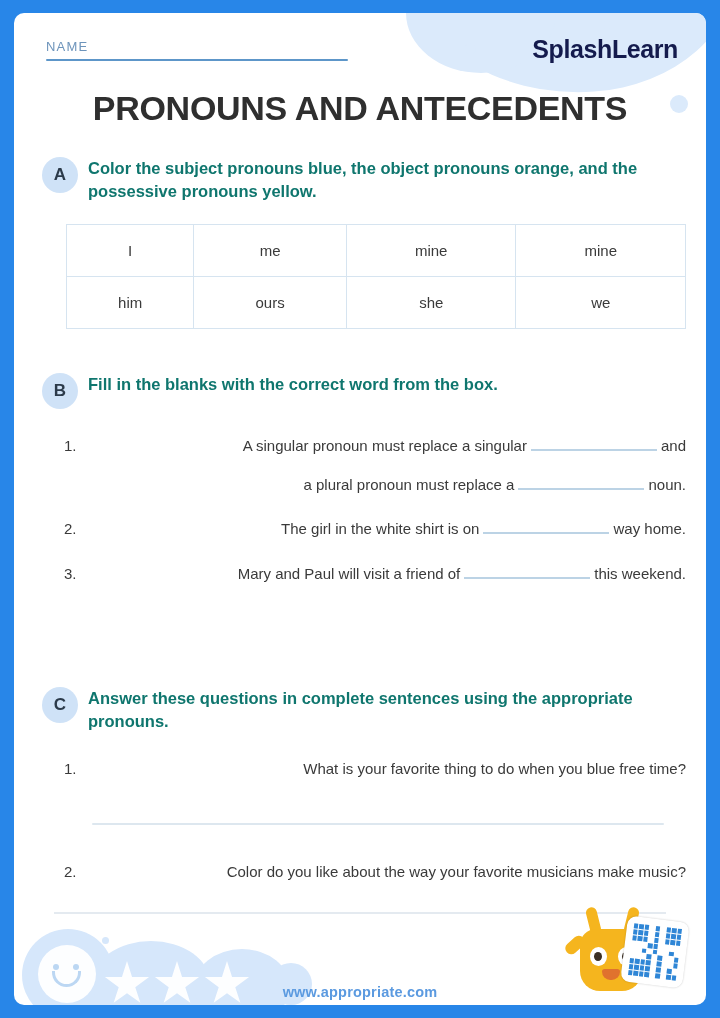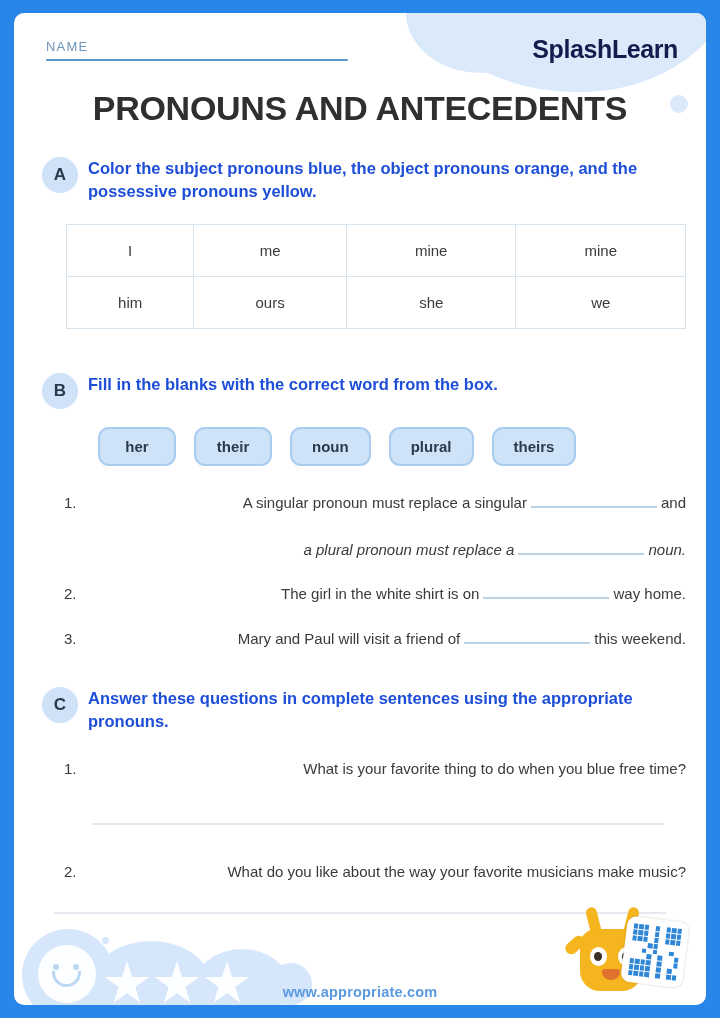--- a/index.html
+++ b/index.html
@@ -101,21 +101,21 @@
     background: #cfe2f7;
     color: #2b3a4a;
     font-size: 17px;
     font-weight: bold;
     display: flex; align-items: center; justify-content: center;
     margin-top: 2px;
   }
   .sec-text {
     font-size: 16.5px;
     font-weight: bold;
-    color: #1d4ed8;
+    color: #0f766e;
     line-height: 1.42;
     padding-top: 2px;
   }
 
   
   #secA { top: 142px; }
   .word-table {
     margin: 20px 0 0 24px;
     width: 620px;
     border-collapse: collapse;
@@ -158,21 +158,21 @@
   .qnum { width: 28px; flex: 0 0 28px; }
   .qbody { flex: 1; text-align: right; }
   .blank {
     display: inline-block;
     width: 126px;
     border-bottom: 2px solid #bcd3e5;
     height: 15px;
     margin: 0 4px;
     vertical-align: baseline;
   }
-  .qsub { margin-top: 24px; font-style: italic; }
+  .qsub { margin-top: 16px; }
 
   
   #secC { top: 672px; }
   .clist { margin: 26px 0 0 22px; }
   .crow {
     display: flex;
     font-size: 15px;
     color: #3a3a3a;
   }
   .answer-rule {
@@ -348,27 +348,20 @@
       </tbody>
     </table>
   </div>
 
   <div class="section" id="secB">
     <div class="sec-head">
       <div class="badge">B</div>
       <div class="sec-text">Fill in the blanks with the correct word from the box.</div>
     </div>
 
-    <div class="pills">
-      <div class="pill">her</div>
-      <div class="pill">their</div>
-      <div class="pill">noun</div>
-      <div class="pill">plural</div>
-      <div class="pill">theirs</div>
-    </div>
 
     <div class="qlist">
 
       <div class="qrow">
         <div class="qnum">1.</div>
         <div class="qbody">
           <span>A singular pronoun must replace a singular</span><span class="blank"></span><span>and</span>
           <div class="qsub">
             <span>a plural pronoun must replace a</span><span class="blank"></span><span>noun.</span>
           </div>
@@ -399,21 +392,21 @@
     </div>
 
     <div class="clist">
       <div class="crow">
         <div class="qnum">1.</div>
         <div class="qbody">What is your favorite thing to do when you blue free time?</div>
       </div>
       <div class="answer-rule"></div>
       <div class="crow" style="margin-top:38px;">
         <div class="qnum">2.</div>
-        <div class="qbody">What do you like about the way your favorite musicians make music?</div>
+        <div class="qbody">Color do you like about the way your favorite musicians make music?</div>
       </div>
     </div>
   </div>
 
   <div class="footer-rule"></div>
 
   <div class="foot-blob fb1"></div>
   <div class="foot-blob fb2"></div>
   <div class="foot-blob fb3"></div>
   <div class="foot-blob fb4"></div>

